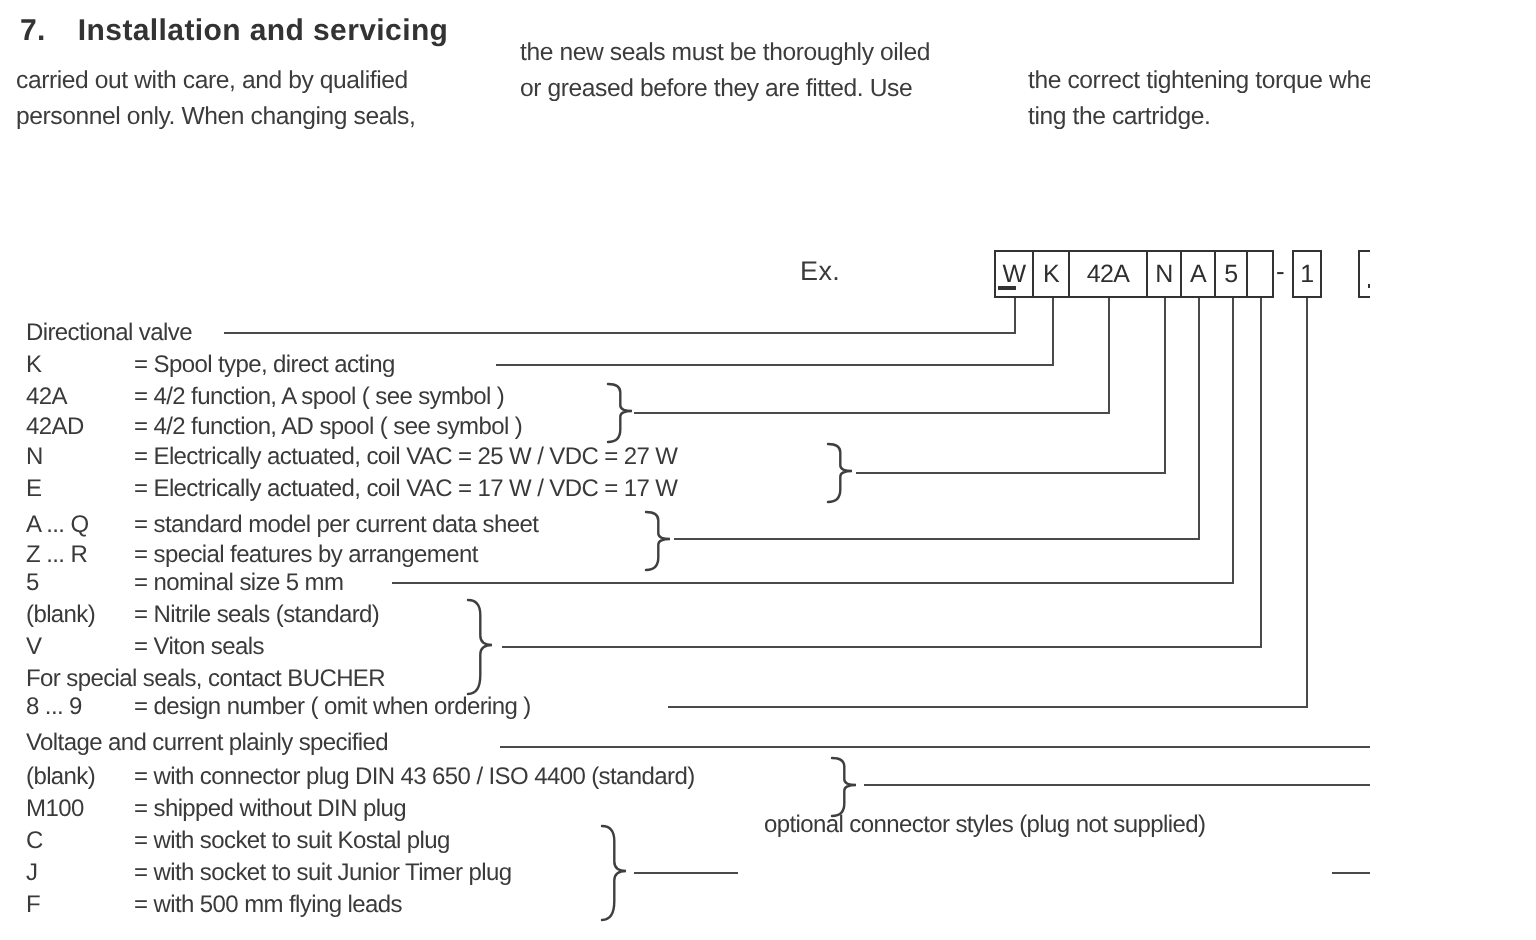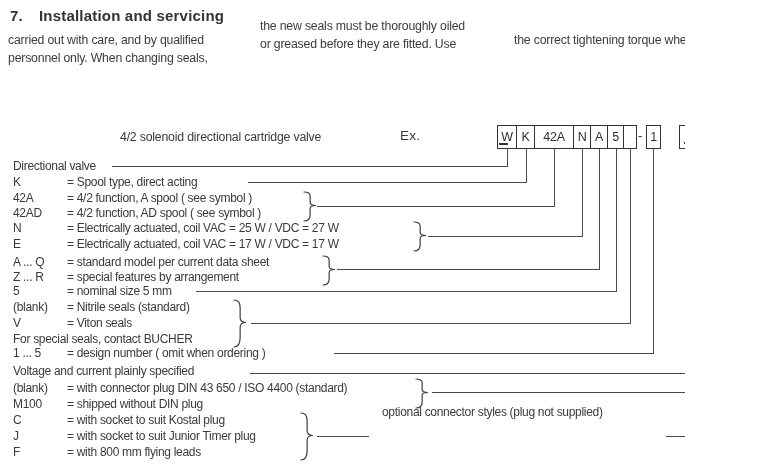--- a/index.html
+++ b/index.html
@@ -39,24 +39,24 @@
   <div class="abs" style="left:8px;top:32px;width:240px;" id="col0">
       <div class="bodyline" style="">carried out with care, and by qualified</div>
       <div class="bodyline" style="">personnel only. When changing seals,</div>
     </div>
   <div class="abs" style="left:260px;top:18px;width:244px;" id="col1">
       <div class="bodyline" style="">the new seals must be thoroughly oiled</div>
       <div class="bodyline" style="">or greased before they are fitted. Use</div>
     </div>
   <div class="abs" style="left:514px;top:32px;width:252px;" id="col2">
       <div class="bodyline" style="">the correct tightening torque when fit-</div>
+      <div class="bodyline" style="">ting the cartridge.</div>
     </div>
 
 
-  <div class="abs introtext" style="left:120px;top:130px;">4/2 solenoid directional cartridge valve</div>
   <div class="abs exlabel" style="left:400px;top:128px;">Ex.</div>
 
   <div class="cellrow" style="left:497px;top:125px;" id="cellrow">
       <div class="codecell" style="width:20px;">
         <span>W</span>
       </div>
       <div class="codecell" style="width:19px;">
         <span>K</span>
       </div>
       <div class="codecell" style="width:40px;">
@@ -105,33 +105,33 @@
       <div class="abs keyrow-desc" style="left:67px;top:254px;">= standard model per current data sheet</div>
       <div class="abs keyrow-code" style="left:13px;top:269px;">Z ... R</div>
       <div class="abs keyrow-desc" style="left:67px;top:269px;">= special features by arrangement</div>
       <div class="abs keyrow-code" style="left:13px;top:283px;">5</div>
       <div class="abs keyrow-desc" style="left:67px;top:283px;">= nominal size 5 mm</div>
       <div class="abs keyrow-code" style="left:13px;top:299px;">(blank)</div>
       <div class="abs keyrow-desc" style="left:67px;top:299px;">= Nitrile seals (standard)</div>
       <div class="abs keyrow-code" style="left:13px;top:315px;">V</div>
       <div class="abs keyrow-desc" style="left:67px;top:315px;">= Viton seals</div>
       <div class="abs keyrow-code" style="left:13px;top:331px;">For special seals, contact BUCHER</div>
-      <div class="abs keyrow-code" style="left:13px;top:345px;">1 ... 5</div>
+      <div class="abs keyrow-code" style="left:13px;top:345px;">8 ... 9</div>
       <div class="abs keyrow-desc" style="left:67px;top:345px;">= design number  ( omit when ordering )</div>
       <div class="abs keyrow-code" style="left:13px;top:363px;">Voltage and current plainly specified</div>
       <div class="abs keyrow-code" style="left:13px;top:380px;">(blank)</div>
       <div class="abs keyrow-desc" style="left:67px;top:380px;">= with connector plug DIN 43 650 / ISO 4400 (standard)</div>
       <div class="abs keyrow-code" style="left:13px;top:396px;">M100</div>
       <div class="abs keyrow-desc" style="left:67px;top:396px;">= shipped without DIN plug</div>
       <div class="abs keyrow-code" style="left:13px;top:412px;">C</div>
       <div class="abs keyrow-desc" style="left:67px;top:412px;">= with socket to suit Kostal plug</div>
       <div class="abs keyrow-code" style="left:13px;top:428px;">J</div>
       <div class="abs keyrow-desc" style="left:67px;top:428px;">= with socket to suit Junior Timer plug</div>
       <div class="abs keyrow-code" style="left:13px;top:444px;">F</div>
-      <div class="abs keyrow-desc" style="left:67px;top:444px;">= with 800 mm flying leads</div>
+      <div class="abs keyrow-desc" style="left:67px;top:444px;">= with 500 mm flying leads</div>
     </div>
 
   <div id="lines">
       <div class="vline" style="left:507px;top:149px;height:17px;"></div>
       <div class="vline" style="left:526px;top:149px;height:33px;"></div>
       <div class="vline" style="left:554px;top:149px;height:57px;"></div>
       <div class="vline" style="left:582px;top:149px;height:87px;"></div>
       <div class="vline" style="left:599px;top:149px;height:120px;"></div>
       <div class="vline" style="left:616px;top:149px;height:142px;"></div>
       <div class="vline" style="left:630px;top:149px;height:174px;"></div>

